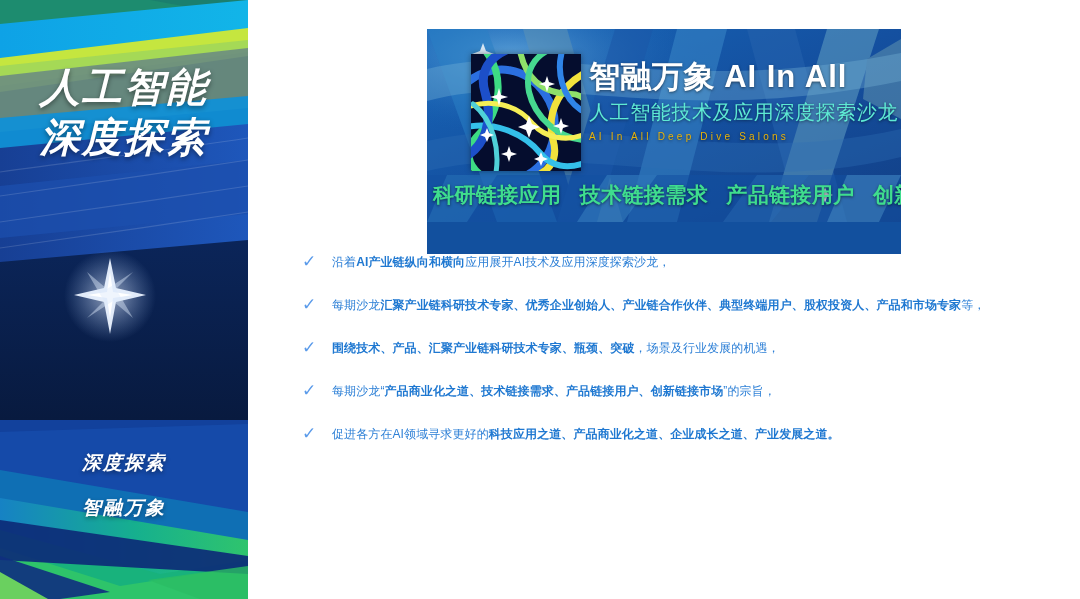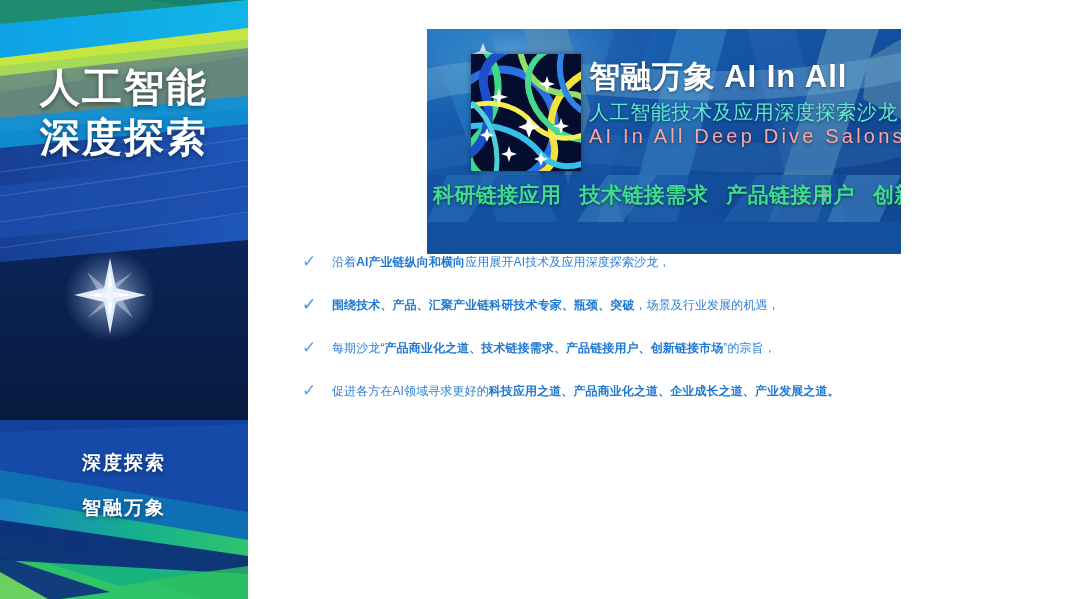--- a/index.html
+++ b/index.html
@@ -6,21 +6,21 @@
   body{
     width:1080px;height:599px;overflow:hidden;
     font-family:"Liberation Sans","DejaVu Sans",sans-serif;
     position:relative;
   }
   .slide{position:absolute;inset:0;background:#ffffff;}
 
   
   .leftpanel{
     position:absolute;left:0;top:0;width:248px;height:599px;
-    overflow:hidden;background:#0b2a6b;
+    overflow:hidden;background:#0b2a6b;font-style:italic;
   }
   .lp-svg{position:absolute;left:0;top:0;width:248px;height:599px;display:block;}
 
   .lp-title{
     position:absolute;left:0;top:62px;width:248px;
     text-align:center;
     color:#ffffff;
     font-size:40px;line-height:50px;
     font-weight:bold;
     letter-spacing:2px;
@@ -59,21 +59,21 @@
     letter-spacing:.5px;white-space:nowrap;
     text-shadow:0 1px 3px rgba(0,0,0,.5);
   }
   .bt-main .en{letter-spacing:1px;}
   .bt-sub1{
     color:#5eead4;font-size:20px;line-height:25px;font-weight:500;
     letter-spacing:.6px;white-space:nowrap;margin-top:3px;
     text-shadow:0 1px 3px rgba(0,0,0,.5);
   }
   .bt-sub2{
-    color:#fca5a5;font-size:20px;line-height:23px;
+    color:#eab308;font-size:10px;line-height:23px;
     letter-spacing:3.2px;white-space:nowrap;
     text-shadow:0 1px 3px rgba(0,0,0,.5);
   }
   .banner-slogan{
     position:absolute;left:0;top:152px;width:474px;text-align:center;
     color:#3fdd8e;font-size:21px;font-weight:bold;letter-spacing:.4px;
     white-space:nowrap;
     text-shadow:0 1px 3px rgba(0,0,0,.55);
   }
   .banner-slogan span{margin:0 6px;}
@@ -271,19 +271,19 @@
     <div class="banner-slogan">
       <span>科研链接应用</span>
       <span>技术链接需求</span>
       <span>产品链接用户</span>
       <span>创新链接市场</span>
     </div>
   </div>
 
   <div class="bullets" id="bullet-list">
       <div class="bullet"><span class="chk">✓</span><span class="btxt"><span>沿着</span><b>AI产业链纵向和横向</b><span>应用展开AI技术及应用深度探索沙龙，</span></span></div>
-      <div class="bullet"><span class="chk">✓</span></div>
+      <div class="bullet"><span class="chk">✓</span><span class="btxt"><span>每期沙龙</span><b>汇聚产业链科研技术专家、优秀企业创始人、产业链合作伙伴、典型终端用户、股权投资人、产品和市场专家</b><span>等，</span></span></div>
       <div class="bullet"><span class="chk">✓</span><span class="btxt"><b>围绕技术、产品、汇聚产业链科研技术专家、瓶颈、突破</b><span>，场景及行业发展的机遇，</span></span></div>
       <div class="bullet"><span class="chk">✓</span><span class="btxt"><span>每期沙龙“</span><b>产品商业化之道、技术链接需求、产品链接用户、创新链接市场</b><span>”的宗旨，</span></span></div>
       <div class="bullet"><span class="chk">✓</span><span class="btxt"><span>促进各方在AI领域寻求更好的</span><b>科技应用之道、产品商业化之道、企业成长之道、产业发展之道。</b></span></div>
     </div>
 
 </div>
 
 </body></html>

